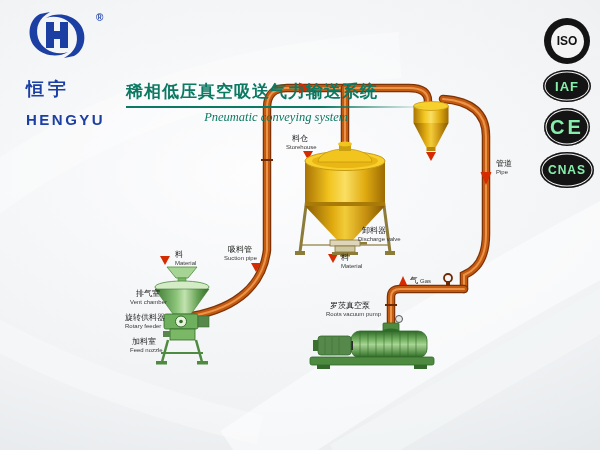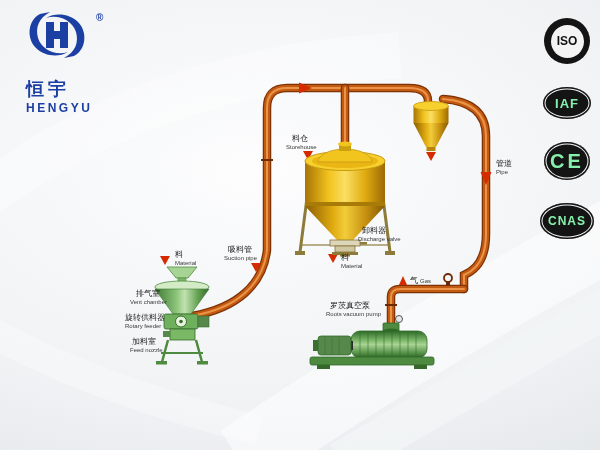--- a/index.html
+++ b/index.html
@@ -18,31 +18,31 @@
   .arrow { fill:#d42b00; }
 
   
   text.lcn { font-family:"Liberation Sans",sans-serif; font-size:8px; fill:#1a1a1a; }
   text.len { font-family:"Liberation Sans",sans-serif; font-size:6px; fill:#3a3a3a; }
 
   
   .logo { position:absolute; left:26px; top:8px; width:110px; z-index:3; color:#1c3fa4; }
   .logo .reg { position:absolute; left:70px; top:4px; font-size:10px; font-weight:bold; }
   .logo .cn { font-size:18px; font-weight:bold; letter-spacing:4px; margin-top:11px; }
-  .logo .en { font-size:12px; font-weight:bold; letter-spacing:2.5px; }
+  .logo .en { font-size:15px; font-weight:bold; letter-spacing:2.5px;margin-top:10px; }
 
   .titleblock { position:absolute; left:126px; top:80px; width:302px; z-index:3; }
   .titleblock h1 { font-size:17px; font-weight:bold; letter-spacing:1px; color:#0c7a63; }
   .titleblock .rule { margin-top:3px; height:2px; width:300px;
     background:linear-gradient(to right, #0c7a63 65%, rgba(12,122,99,0)); }
   .titleblock .sub { margin-top:2px; width:300px; text-align:center;
     font-family:"Liberation Serif", serif; font-style:italic; font-size:12.5px; color:#0c7a63; }
 
   .badges { position:absolute; right:5px; top:18px; width:56px; z-index:3;
-    display:flex; flex-direction:column; align-items:center; gap:23px; }
+    display:flex; flex-direction:column; align-items:center; gap:6px; }
   .b-iso { width:46px; height:46px; border-radius:50%; background:#141414;
     display:flex; align-items:center; justify-content:center; }
   .b-iso .inner { width:33px; height:33px; border-radius:50%; background:#f4f4f4;
     display:flex; align-items:center; justify-content:center;
     font-weight:bold; font-size:12px; color:#111; }
   .b-oval { background:#141414; color:#86efac; display:flex; align-items:center;
     justify-content:center; font-weight:bold; box-shadow:inset 0 0 0 1.5px #141414, inset 0 0 0 2.5px #f4f4f4; }
   .b-iaf  { width:48px; height:32px; border-radius:50%; font-size:13px; letter-spacing:1px; }
   .b-ce   { width:46px; height:38px; border-radius:50%; font-size:20px; letter-spacing:3px; }
   .b-cnas { width:54px; height:36px; border-radius:50%; font-size:12px; letter-spacing:1px; }
@@ -256,20 +256,25 @@
     <svg width="62" height="54" viewBox="0 0 62 54">
       <path d="M14 6 C2 12 0 30 10 40 C18 48 32 50 42 44 C30 48 16 42 12 30 C9 19 13 10 24 4 Z" fill="#1c3fa4"></path>
       <path d="M48 48 C60 42 62 24 52 14 C44 6 30 4 20 10 C32 6 46 12 50 24 C53 35 49 44 38 50 Z" fill="#1c3fa4"></path>
       <path d="M20 14 h8 v9 h6 v-9 h8 v26 h-8 v-9 h-6 v9 h-8 z" fill="#1c3fa4"></path>
     </svg>
     <span class="reg">®</span>
     <div class="cn">恒宇</div>
     <div class="en">HENGYU</div>
   </div>
 
+  <div class="titleblock">
+    <h1>稀相低压真空吸送气力输送系统</h1>
+    <div class="rule"></div>
+    <div class="sub">Pneumatic conveying system</div>
+  </div>
 
   <div class="badges">
     <div class="b-iso">
       <div class="inner">ISO</div>
     </div>
     <div class="b-oval b-iaf">IAF</div>
     <div class="b-oval b-ce">CE</div>
     <div class="b-oval b-cnas">CNAS</div>
   </div>
 

